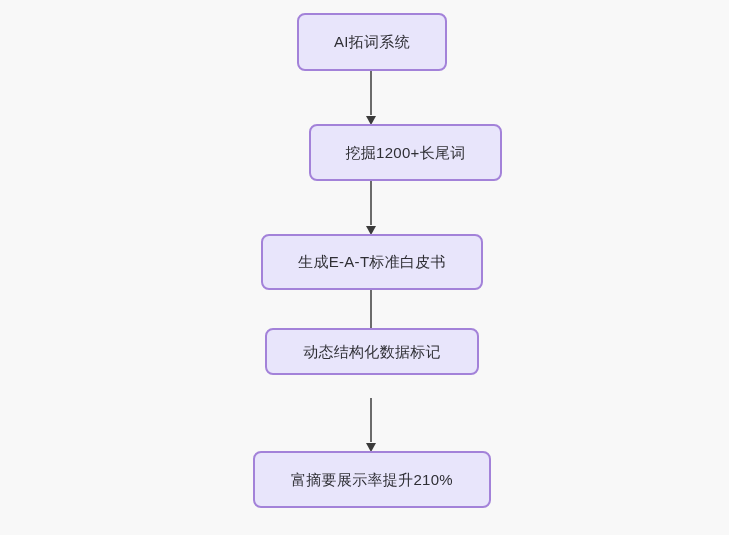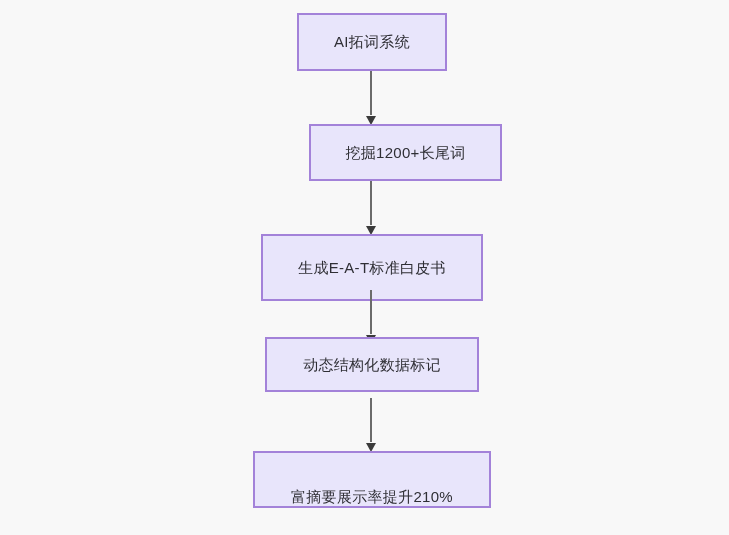--- a/index.html
+++ b/index.html
@@ -17,21 +17,21 @@
   #flow-canvas {
     position: relative;
     width: 729px;
     height: 535px;
   }
   .node {
     position: absolute;
     box-sizing: border-box;
     background: #e8e5fb;
     border: 2px solid #a382d9;
-    border-radius: 0;
+    border-radius: 8px;
     display: flex;
     align-items: center;
     justify-content: center;
     color: #2f2f35;
     font-size: 15px;
     line-height: 1.2;
     letter-spacing: 0.3px;
     white-space: nowrap;
     text-align: center;
   }
@@ -74,35 +74,35 @@
 
   <div class="node" style="left:275px; top:124px; width:193px; height:57px;margin-left:34px;">
     <span>挖掘1200+长尾词</span>
   </div>
 
   <div class="edge" style="left:371px; top:181px; height:53px;">
     <div class="edge-line" style="height:44px;"></div>
     <div class="edge-arrow"></div>
   </div>
 
-  <div class="node" style="left:261px; top:234px; width:222px; height:67px;">
+  <div class="node" style="left:261px; top:234px; width:222px; height:56px;">
     <span>生成E-A-T标准白皮书</span>
   </div>
 
   <div class="edge" style="left:371px; top:290px; height:53px;">
     <div class="edge-line" style="height:44px;"></div>
     <div class="edge-arrow"></div>
   </div>
 
-  <div class="node" style="left:265px; top:337px; width:214px; height:55px;">
+  <div class="node" style="left:265px; top:328px; width:214px; height:47px;">
     <span>动态结构化数据标记</span>
   </div>
 
   <div class="edge" style="left:371px; top:398px; height:53px;">
     <div class="edge-line" style="height:44px;"></div>
     <div class="edge-arrow"></div>
   </div>
 
-  <div class="node" style="left:253px; top:451px; width:238px; height:57px;align-items:flex-end;">
+  <div class="node" style="left:253px; top:451px; width:238px; height:57px;">
     <span>富摘要展示率提升210%</span>
   </div>
 
 </div>
 
 </body></html>

